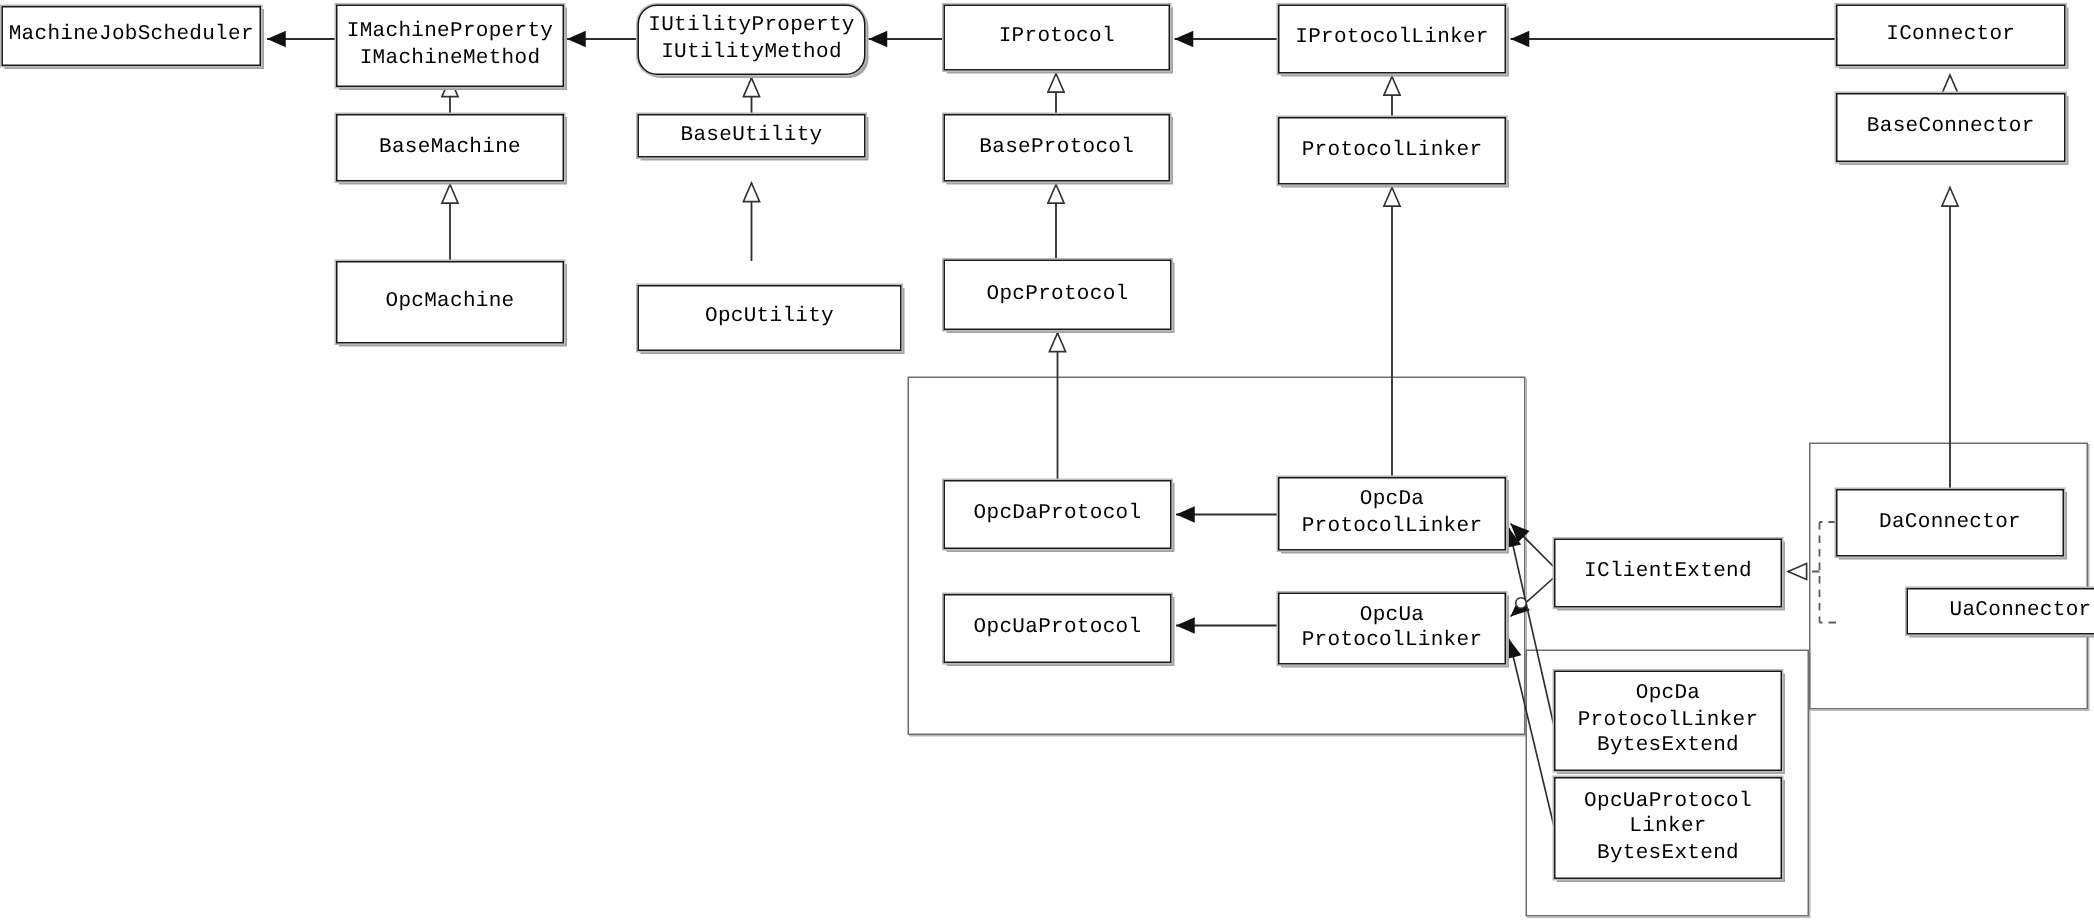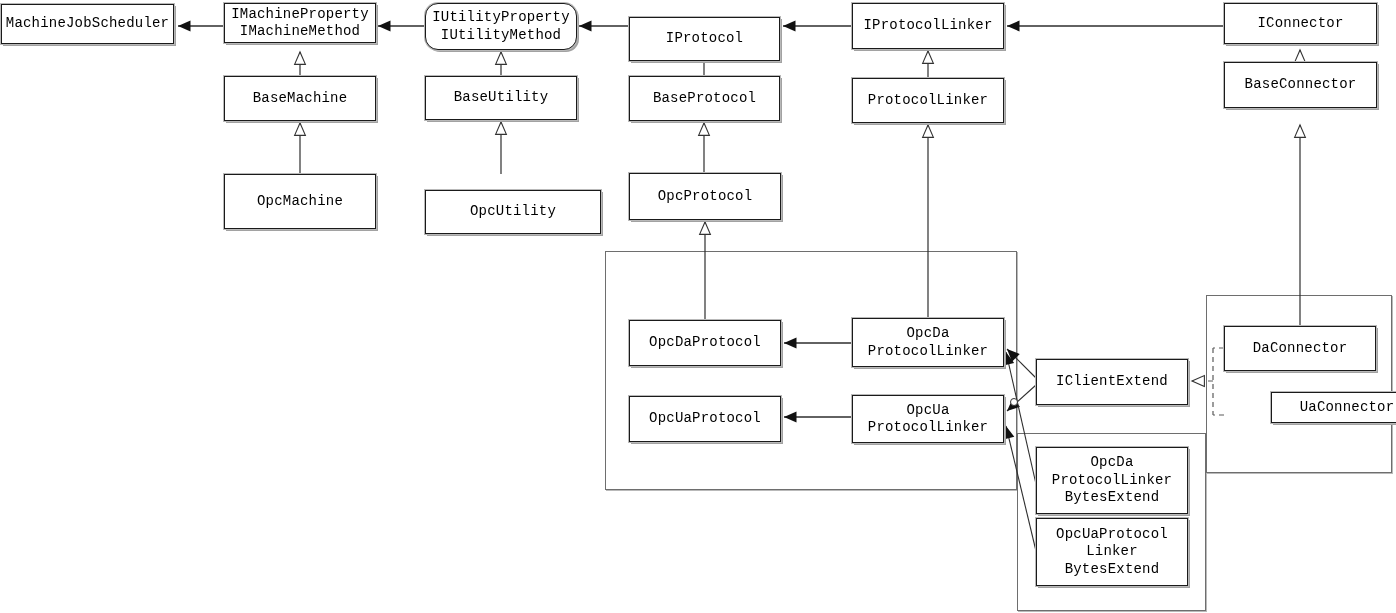--- a/index.html
+++ b/index.html
@@ -98,30 +98,30 @@
       <path d="M1213,381 L1192,381" marker-end="url(#mHollow)"></path>
       <path d="M1213,348 L1213,415"></path>
       <path d="M1224,348 L1213,348"></path>
       <path d="M1224,415 L1213,415"></path>
     </g>
 
     <circle cx="1014" cy="402" r="3.5" fill="#ffffff" stroke="#333333" stroke-width="1"></circle>
   </svg>
 
   <div class="node" style="left:1px; top:4px; width:173px; height:40px;">MachineJobScheduler</div>
-  <div class="node" style="left:224px; top:3px; width:152px; height:40px;">IMachineProperty
+  <div class="node" style="left:224px; top:3px; width:152px; height:55px;">IMachineProperty
 IMachineMethod</div>
   <div class="node" style="left:425px; top:3px; width:152px; height:47px;border-radius:13px;">IUtilityProperty
 IUtilityMethod</div>
-  <div class="node" style="left:629px; top:3px; width:151px; height:44px;margin-top:14px;">IProtocol</div>
+  <div class="node" style="left:629px; top:3px; width:151px; height:44px;">IProtocol</div>
   <div class="node" style="left:852px; top:3px; width:152px; height:46px;">IProtocolLinker</div>
   <div class="node" style="left:1224px; top:3px; width:153px; height:41px;">IConnector</div>
 
   <div class="node" style="left:224px; top:76px; width:152px; height:45px;">BaseMachine</div>
-  <div class="node" style="left:425px; top:76px; width:152px; height:44px;">BaseUtility</div>
+  <div class="node" style="left:425px; top:76px; width:152px; height:29px;">BaseUtility</div>
   <div class="node" style="left:629px; top:76px; width:151px; height:45px;">BaseProtocol</div>
   <div class="node" style="left:852px; top:78px; width:152px; height:45px;">ProtocolLinker</div>
   <div class="node" style="left:1224px; top:62px; width:153px; height:46px;">BaseConnector</div>
 
   <div class="node" style="left:224px; top:174px; width:152px; height:55px;">OpcMachine</div>
   <div class="node" style="left:425px; top:190px; width:176px; height:44px;">OpcUtility</div>
   <div class="node" style="left:629px; top:173px; width:152px; height:47px;">OpcProtocol</div>
 
   <div class="node" style="left:629px; top:320px; width:152px; height:46px;">OpcDaProtocol</div>
   <div class="node" style="left:629px; top:396px; width:152px; height:46px;">OpcUaProtocol</div>

